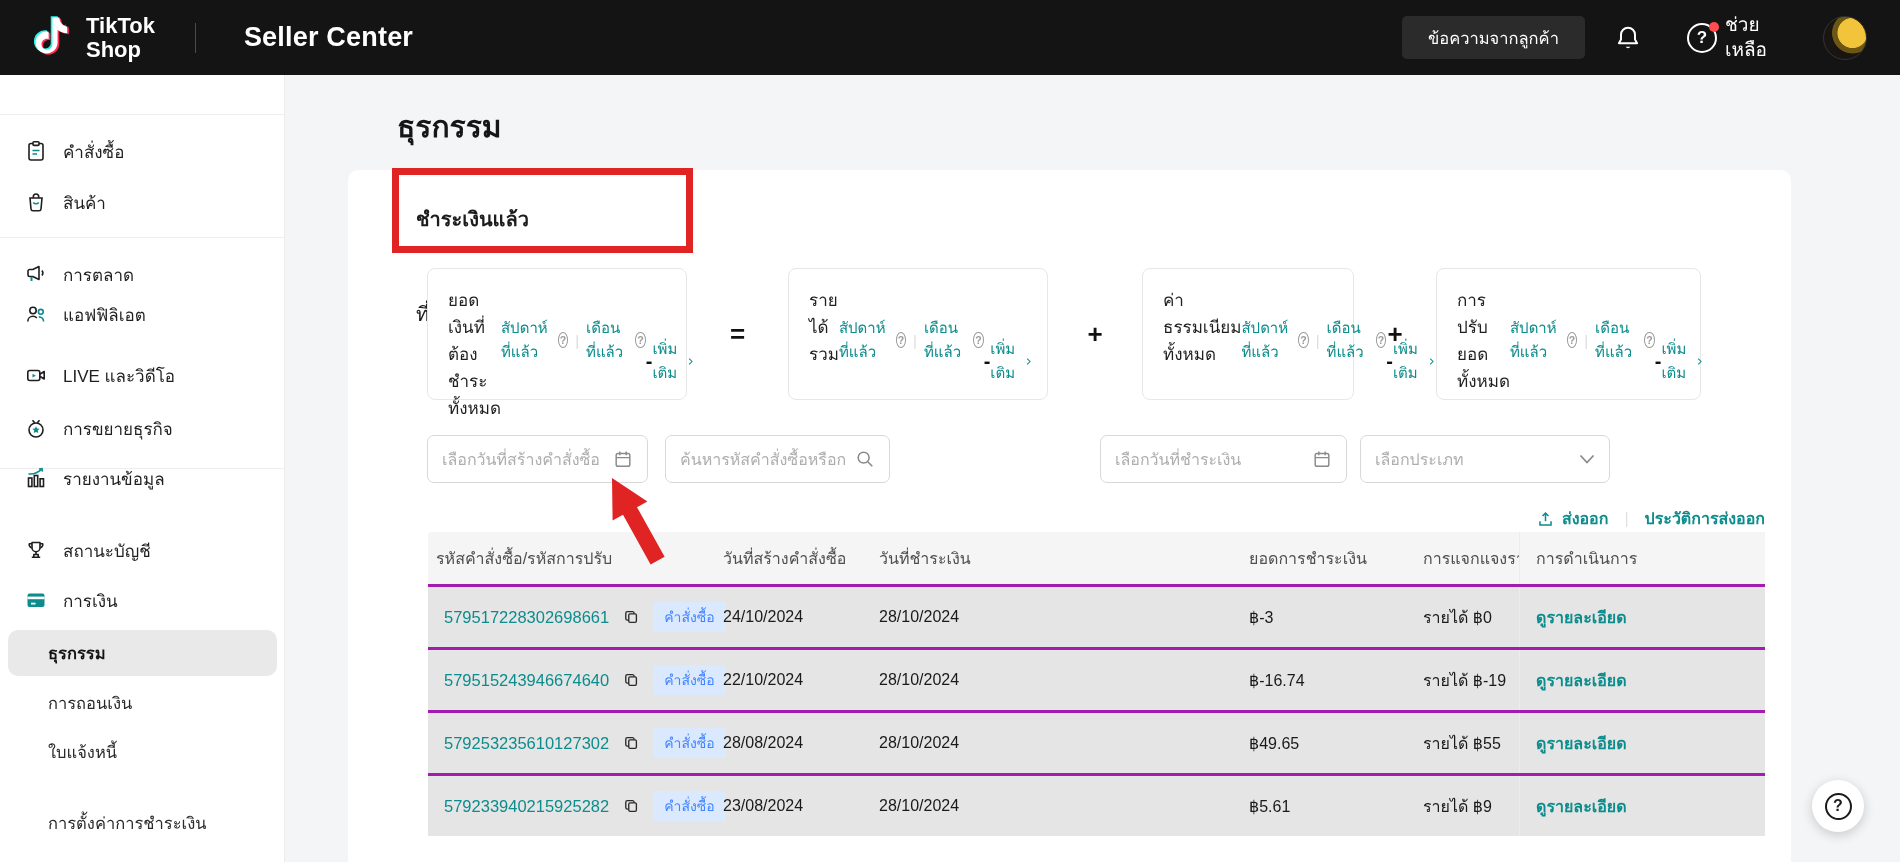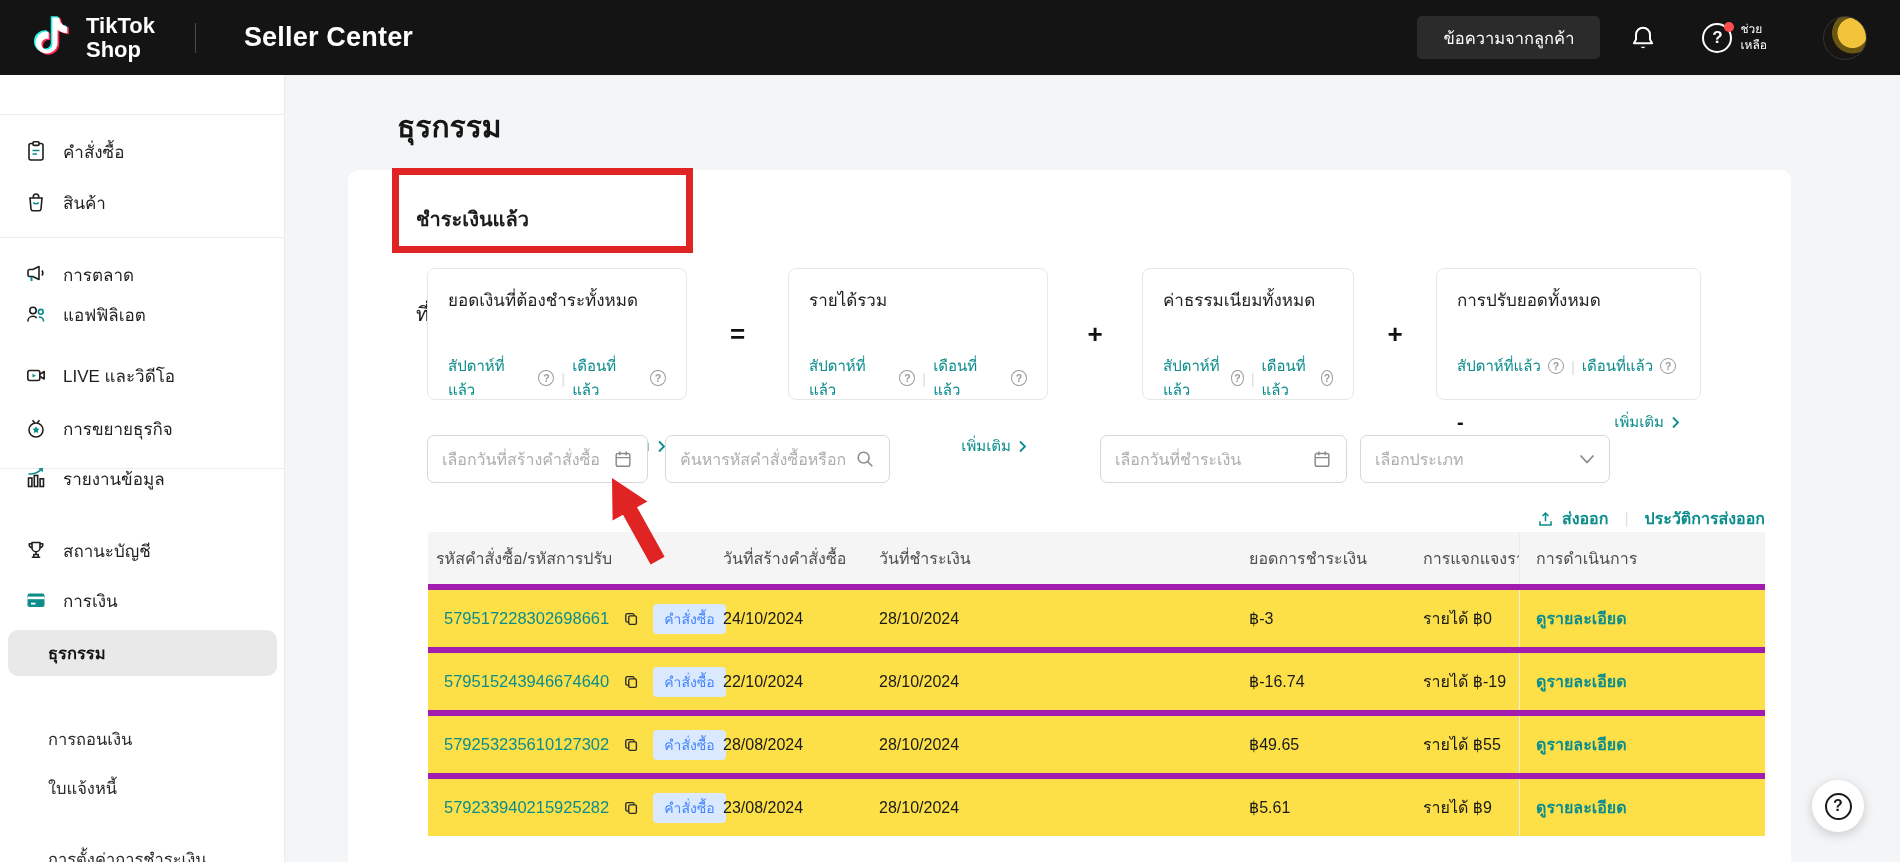--- a/index.html
+++ b/index.html
@@ -17,55 +17,55 @@
   .app-title { color:#fff; font-weight:bold; font-size:27px; letter-spacing:.2px; }
   .msg-btn { margin-left:auto; background:#2b2b2b; color:#fff; font-size:16.5px;
     border:none; border-radius:5px; height:43px; padding:0 26px; cursor:pointer; }
   .bell-wrap { margin-left:26px; width:34px; display:flex; justify-content:center; }
   .help-wrap { margin-left:42px; display:flex; align-items:center; gap:8px; position:relative; }
   .qcircle { width:30px; height:30px; border:2.5px solid #fff; border-radius:50%;
     color:#fff; font-weight:bold; font-size:17px; display:flex; align-items:center;
     justify-content:center; position:relative; }
   .qdot { position:absolute; top:-3px; right:-4px; width:10px; height:10px;
     background:#ff4d4f; border-radius:50%; }
-  .help-text { color:#fff; font-size:12px; line-height:1.3; }
+  .help-text { color:#fff; font-size:19px; line-height:1.3; }
   .avatar { width:44px; height:44px; border-radius:50%; margin:0 33px 0 56px;
     background:radial-gradient(circle at 68% 38%, #f2c43b 0 38%, #6b5713 40% 52%, #191512 54% 100%);
     border:1px solid #333; }
 
   
   .sidebar { position:absolute; left:0; top:75px; width:285px; height:787px;
     background:#fff; border-right:1px solid #ebebeb; z-index:10; }
   .side-divider { position:absolute; left:0; width:285px; height:1px; background:#ededed; }
   .nav-item { position:absolute; left:25px; height:30px; display:flex; align-items:center;
     gap:16px; cursor:pointer; }
   .nav-item span.lbl { font-size:17px; color:#1f1f1f; white-space:nowrap; }
   .sicon { width:22px; height:22px; flex:0 0 22px; }
-  .subnav { position:absolute; left:48px; height:30px; display:flex; align-items:center; cursor:pointer;margin-top:36px; }
+  .subnav { position:absolute; left:48px; height:30px; display:flex; align-items:center; cursor:pointer; }
   .subnav span { font-size:16.5px; color:#2a2a2a; white-space:nowrap; }
   .sub-pill { position:absolute; left:8px; width:269px; height:46px; background:#e9e9e9;
     border-radius:10px; display:flex; align-items:center; padding-left:40px; cursor:pointer; }
   .sub-pill span { font-weight:bold; font-size:16.5px; color:#141414; }
 
   
   .main { position:absolute; left:285px; top:75px; width:1615px; height:787px; }
   .page-title { position:absolute; left:112px; top:28px; font-size:30px; font-weight:bold;
     color:#161616; }
   .panel { position:absolute; left:63px; top:95px; width:1443px; height:700px;
     background:#fff; border-radius:10px; }
 
   
   .tabs { position:absolute; left:68px; top:33px; display:flex; gap:48px;flex-direction:column; }
   .tab { font-size:20px; color:#1c1c1c; padding-bottom:12px; cursor:pointer; }
   .tab.active { font-weight:bold; border-bottom:3px solid #0C8C8C; }
 
   
   .cards-row { position:absolute; left:79px; top:98px; height:132px; display:flex; align-items:stretch; }
   .scard { border:1px solid #e7e7e7; border-radius:8px; padding:17px 20px 14px 20px;
-    display:flex; flex-direction:column; background:#fff;gap:32px; }
+    display:flex; flex-direction:row; background:#fff; }
   .scard-title { font-size:17px; color:#1f1f1f; }
   .scard-links { display:flex; align-items:center; gap:7px; margin-top:9px; font-size:15px; color:#0C8C8C; }
   .scard-links .sep { color:#dcdcdc; }
   .q-sm { width:16px; height:16px; border:1.4px solid #9a9a9a; border-radius:50%; color:#9a9a9a;
     font-size:10.5px; font-weight:bold; display:flex; align-items:center; justify-content:center; }
   .scard-bottom { margin-top:auto; display:flex; align-items:center; }
   .scard-value { font-size:20px; font-weight:bold; color:#111; }
   .more-link { margin-left:auto; display:flex; align-items:center; gap:7px; color:#0C8C8C;
     font-size:15px; cursor:pointer; }
   .op { display:flex; align-items:center; justify-content:center; font-size:26px;
@@ -81,21 +81,21 @@
   .export-row { position:absolute; top:336px; right:26px; display:flex; align-items:center;
     gap:16px; font-size:16px; color:#0C8C8C; }
   .export-row .chunk { display:flex; align-items:center; gap:8px; cursor:pointer; font-weight:bold; }
   .export-row .sep { color:#e0e0e0; font-weight:normal; }
 
   
   .table { position:absolute; left:80px; top:362px; width:1337px; }
   .trow { display:grid; grid-template-columns:295px 156px 370px 174px 96px 1fr; align-items:center; }
   .thead { height:52px; background:#f5f5f5; border-radius:4px 4px 0 0; color:#4f4f4f; font-size:16px; }
   .thead > div { white-space:nowrap; overflow:hidden; }
-  .tbody-row { height:63px; border-top:6px solid #a21caf; font-size:16px; color:#1a1a1a; background:#fde047; }
+  .tbody-row { height:63px; border-top:3px solid #a21caf; font-size:16px; color:#1a1a1a; background:#e5e5e5; }
   .cell-pad { padding-left:8px; }
   .cell-id { display:flex; align-items:center; gap:13px; padding-left:16px; }
   .id-link { color:#0C8C8C; font-size:16.5px; cursor:pointer; white-space:nowrap; }
   .copy-btn { display:flex; cursor:pointer; }
   .badge { background:#dbe9ff; color:#4285ff; font-size:14px; padding:4px 11px; border-radius:4px;
     white-space:nowrap; }
   .action-cell { border-left:1px solid #ececec; height:100%; display:flex; align-items:center;
     padding-left:16px; }
   .action-link { color:#0C8C8C; font-weight:bold; font-size:16px; cursor:pointer; }
   .breakdown { font-weight:500; }

